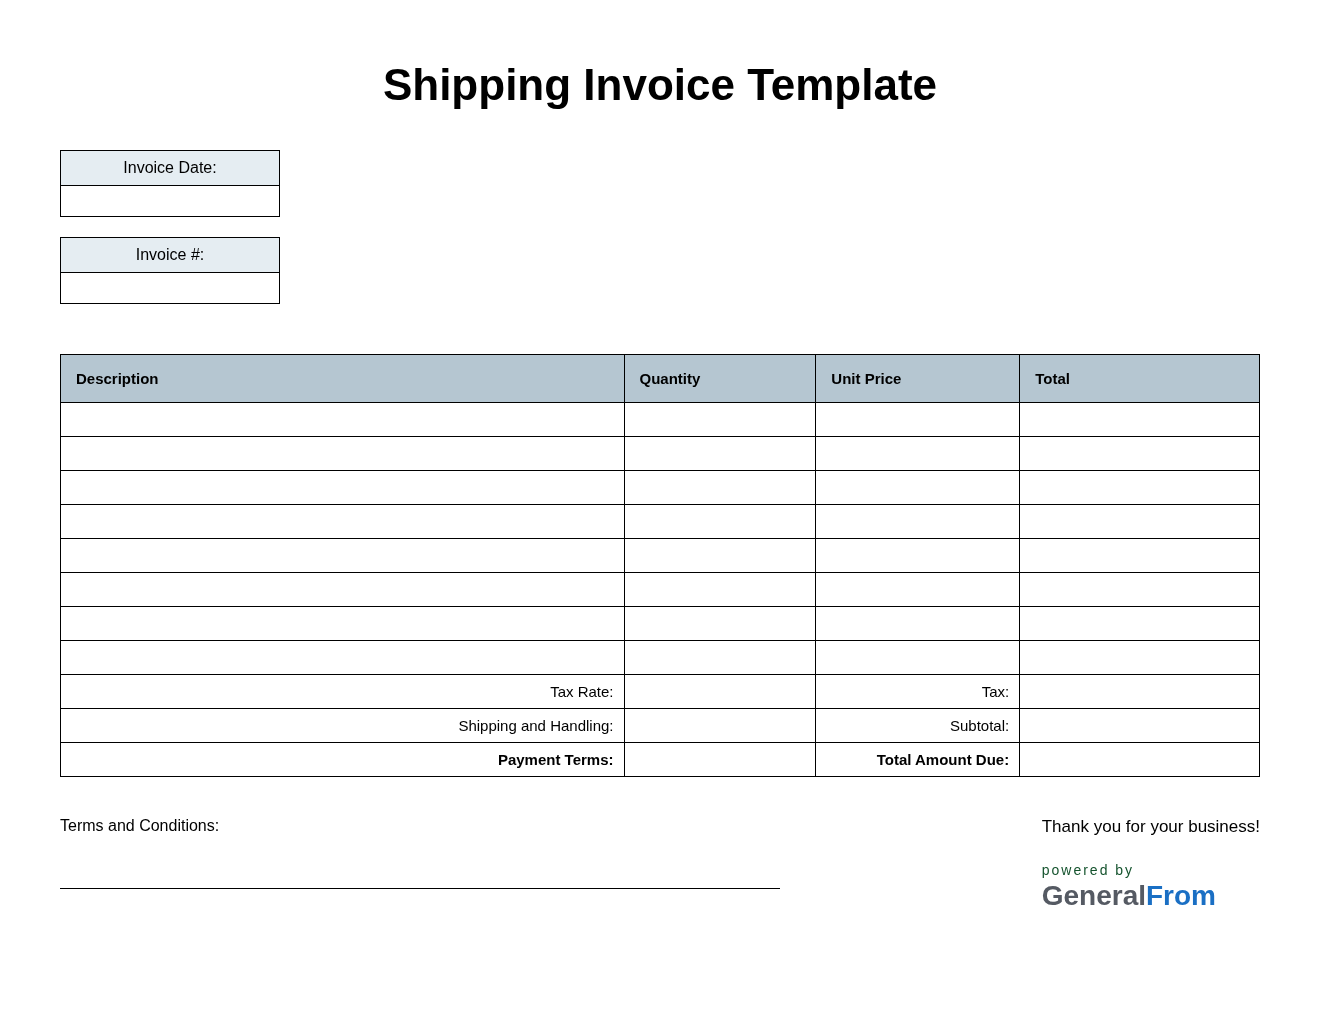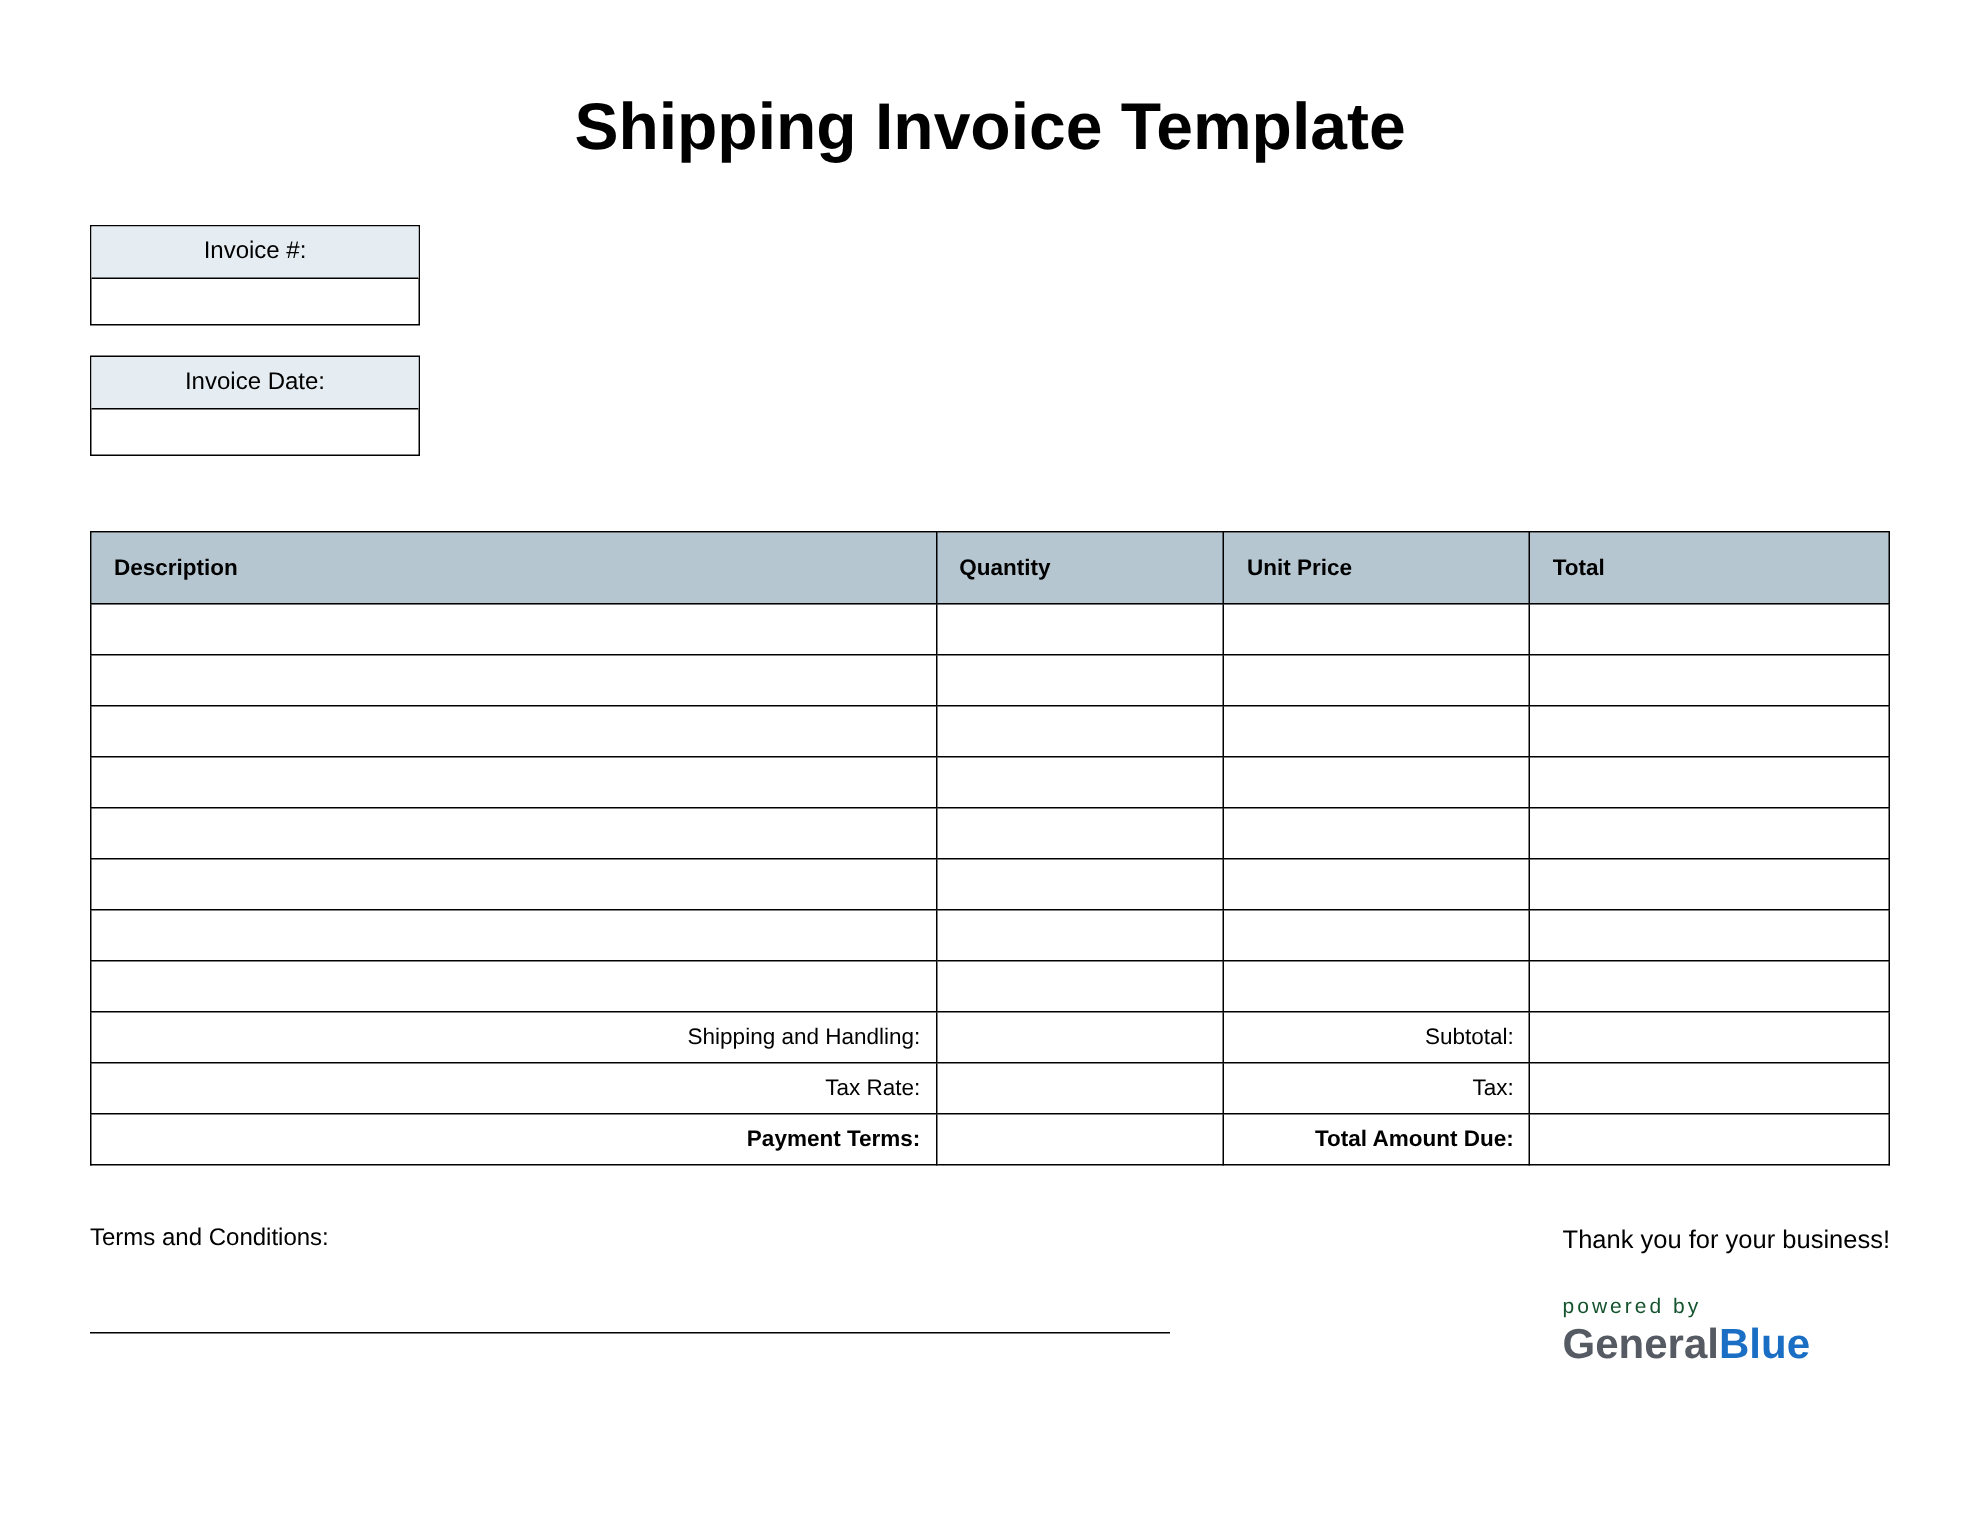--- a/index.html
+++ b/index.html
@@ -123,25 +123,25 @@
     .brand-blue { color: #1a6fc4; }
   </style>
 </head>
 <body>
 
 <h1 class="title">Shipping Invoice Template</h1>
 
 <div class="header-row">
   <div class="meta-block">
     <div class="meta-box">
-      <div class="meta-box-header">Invoice #:</div>
+      <div class="meta-box-header">Invoice Date:</div>
       <div class="meta-box-value"></div>
     </div>
     <div class="meta-box">
-      <div class="meta-box-header">Invoice Date:</div>
+      <div class="meta-box-header">Invoice #:</div>
       <div class="meta-box-value"></div>
     </div>
   </div>
 </div>
 
 <table class="items-table">
   <thead>
     <tr>
       <th class="col-desc">Description</th>
       <th class="col-qty">Quantity</th>
@@ -192,45 +192,45 @@
         <td></td>
         <td></td>
       </tr>
     <tr>
         <td></td>
         <td></td>
         <td></td>
         <td></td>
       </tr>
     <tr>
+      <td class="label-right">Tax Rate:</td>
+      <td></td>
+      <td class="label-right">Tax:</td>
+      <td></td>
+    </tr>
+    <tr>
       <td class="label-right">Shipping and Handling:</td>
       <td></td>
       <td class="label-right">Subtotal:</td>
-      <td></td>
-    </tr>
-    <tr>
-      <td class="label-right">Tax Rate:</td>
-      <td></td>
-      <td class="label-right">Tax:</td>
       <td></td>
     </tr>
     <tr>
       <td class="label-right-bold">Payment Terms:</td>
       <td></td>
       <td class="label-right-bold">Total Amount Due:</td>
       <td></td>
     </tr>
   </tbody>
 </table>
 
 <div class="footer-row">
   <div class="terms-block">
     <span class="terms-label">Terms and Conditions:</span>
     <div class="terms-line"></div>
   </div>
   <div class="right-footer">
     <div class="thankyou">Thank you for your business!</div>
     <div class="powered-by">powered by</div>
     <div class="brand">
-      <span class="brand-general">General</span><span class="brand-blue">Blue</span>
+      <span class="brand-general">General</span><span class="brand-blue">From</span>
     </div>
   </div>
 </div>
 
 </body></html>

